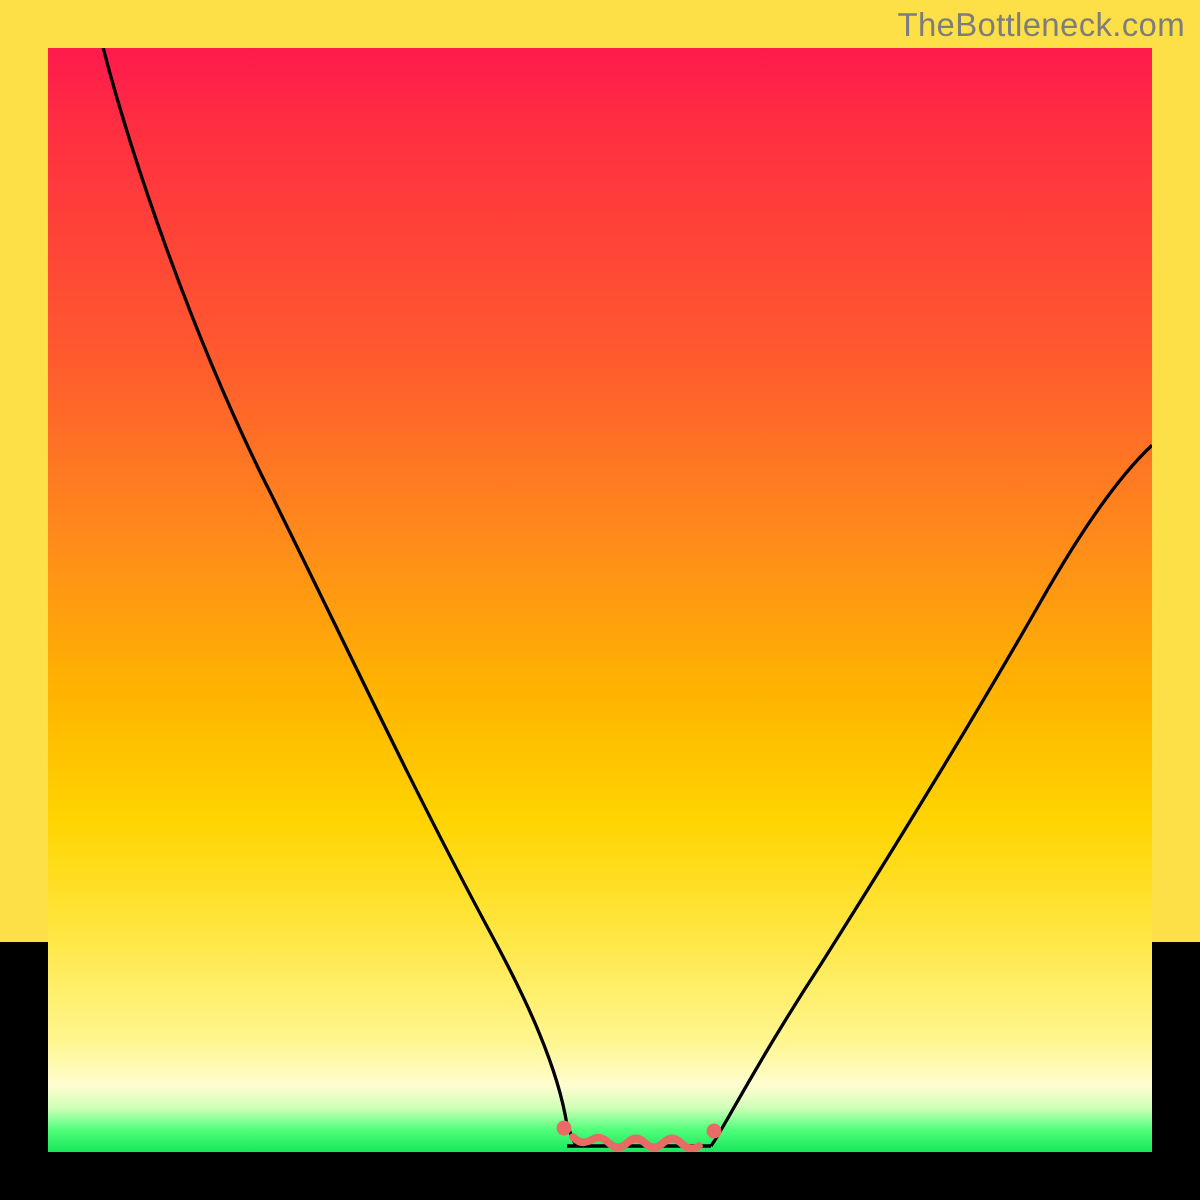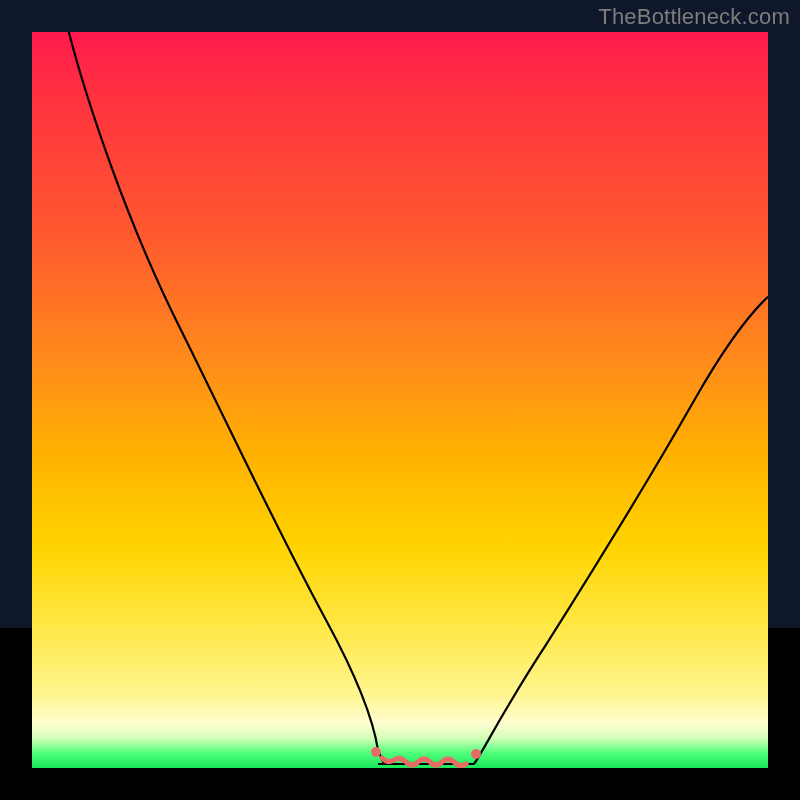--- a/index.html
+++ b/index.html
@@ -10,21 +10,21 @@
     background: #000000;
     overflow: hidden;
     font-family: Arial, Helvetica, sans-serif;
   }
   .frame {
     position: absolute;
     top: 0;
     left: 0;
     width: 800px;
     height: 628px;
-    background: #0f172a;
+    background: #fde047;
   }
   .plot-area {
     position: absolute;
     
     left: 32px;
     top: 32px;
     width: 736px;   
     height: 736px;  
     overflow: hidden;
   }

